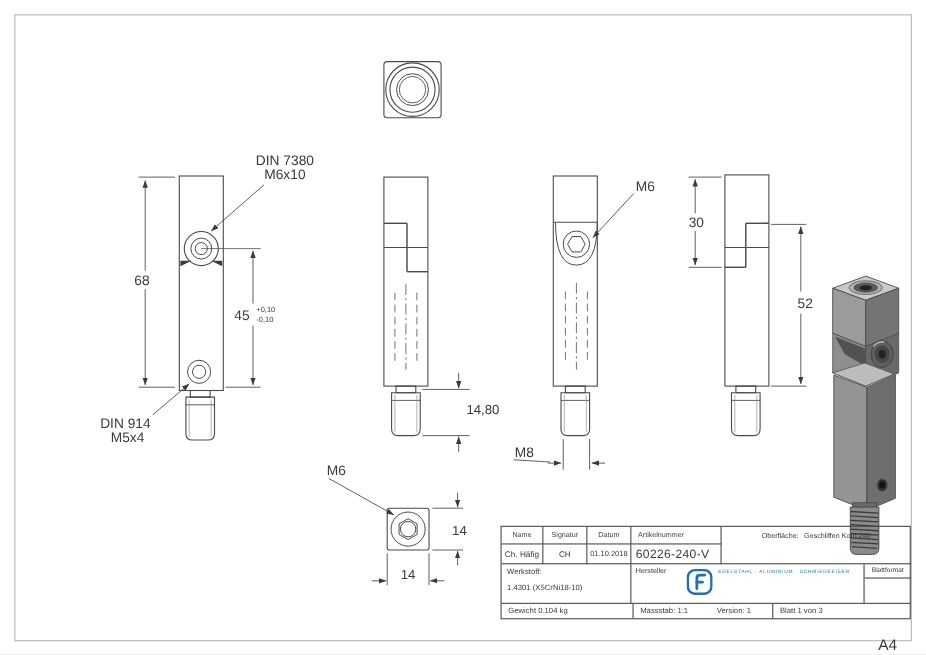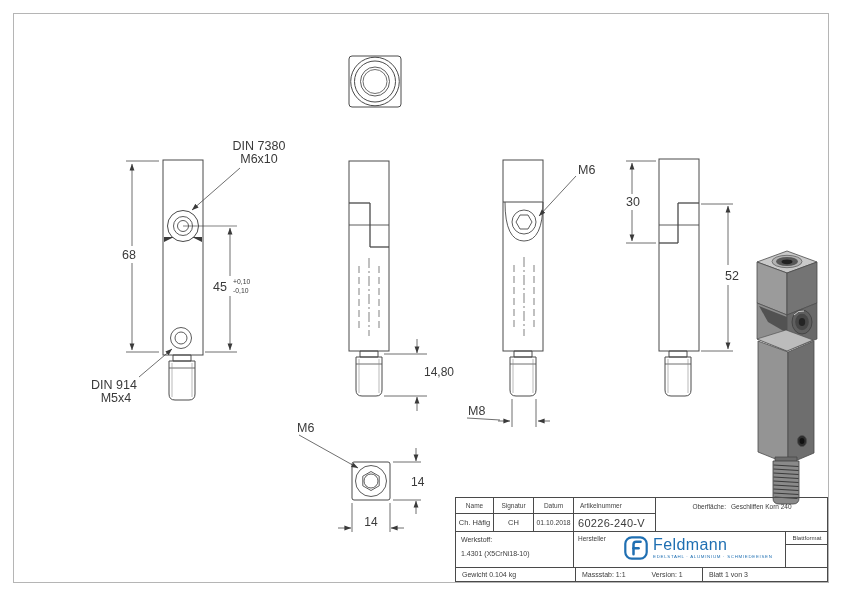--- a/index.html
+++ b/index.html
@@ -2,21 +2,21 @@
 <html><head>
 <meta charset="utf-8">
 <style>
   html,body{margin:0;padding:0;background:#e8e8e8;}
   .sheet{position:relative;width:842px;height:595px;background:#ffffff;overflow:hidden;
          font-family:"Liberation Sans", sans-serif;}
   .page-border{position:absolute;left:13px;top:13px;width:814px;height:568px;
                border:1px solid #b5b5b5;}
   svg text{font-family:"Liberation Sans", sans-serif;fill:#3a3a3a;}
   
-  .tb{position:absolute;left:455px;top:497px;width:373px;height:85px;box-sizing:border-box;
+  .tb{position:absolute;left:455px;top:478px;width:373px;height:85px;box-sizing:border-box;
       border:1px solid #4a4a4a;color:#3b3b3b;}
   .cell{position:absolute;box-sizing:border-box;display:flex;align-items:center;}
   .br{border-right:1px solid #4a4a4a;} .bb{border-bottom:1px solid #4a4a4a;}
   .hdr{font-size:6.5px;justify-content:center;color:#444;}
   .val{font-size:7.5px;justify-content:center;}
   .artval{font-size:11px;letter-spacing:.3px;padding-left:4px;justify-content:flex-start;}
   .left{justify-content:flex-start;padding-left:6px;}
   .small{font-size:7px;}
   .oberf{font-size:6.5px;justify-content:center;align-items:flex-start;padding-top:5px;gap:5px;}
   .wlabel{position:absolute;left:5px;top:4px;font-size:7px;}
@@ -248,21 +248,20 @@
     </div>
     <div class="cell br bb" style="left:118px;top:34px;width:212px;height:36px">
       <span class="hlabel">Hersteller</span>
       <div class="logo">
         <svg width="24" height="24" viewBox="0 0 24 24">
           <rect x="1.3" y="1.3" width="21.4" height="21.4" rx="6.5" fill="none" stroke="#1f6fb2" stroke-width="2.2"></rect>
           <path d="M9.5 18.2 V8.5 Q9.5 5.8 12.2 5.8 H16.6" fill="none" stroke="#1f6fb2" stroke-width="2.5" stroke-linecap="round"></path>
           <path d="M9.5 12.3 H14.6" fill="none" stroke="#1f6fb2" stroke-width="2.5" stroke-linecap="round"></path>
         </svg>
         <div class="logo-text">
-          <span class="logo-name">Feldmann</span>
           <span class="logo-tag">EDELSTAHL · ALUMINIUM · SCHMIEDEEISEN</span>
         </div>
       </div>
     </div>
     <div class="cell bb" style="left:330px;top:34px;width:42px;height:36px">
       <div class="bf-h">Blattformat</div>
       <div class="bf-v">A4</div>
     </div>
 
     <div class="cell small br left" style="left:0;top:70px;width:120px;height:13px">Gewicht 0.104 kg</div>

